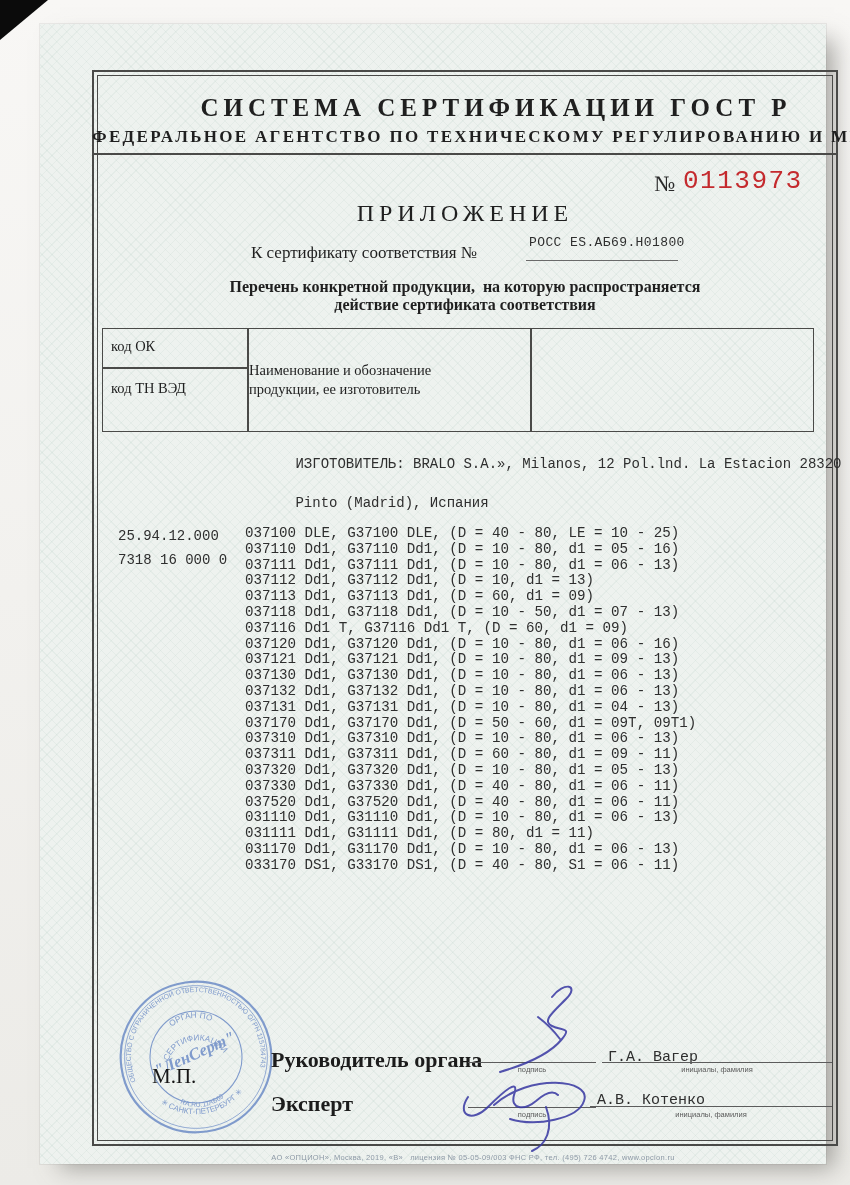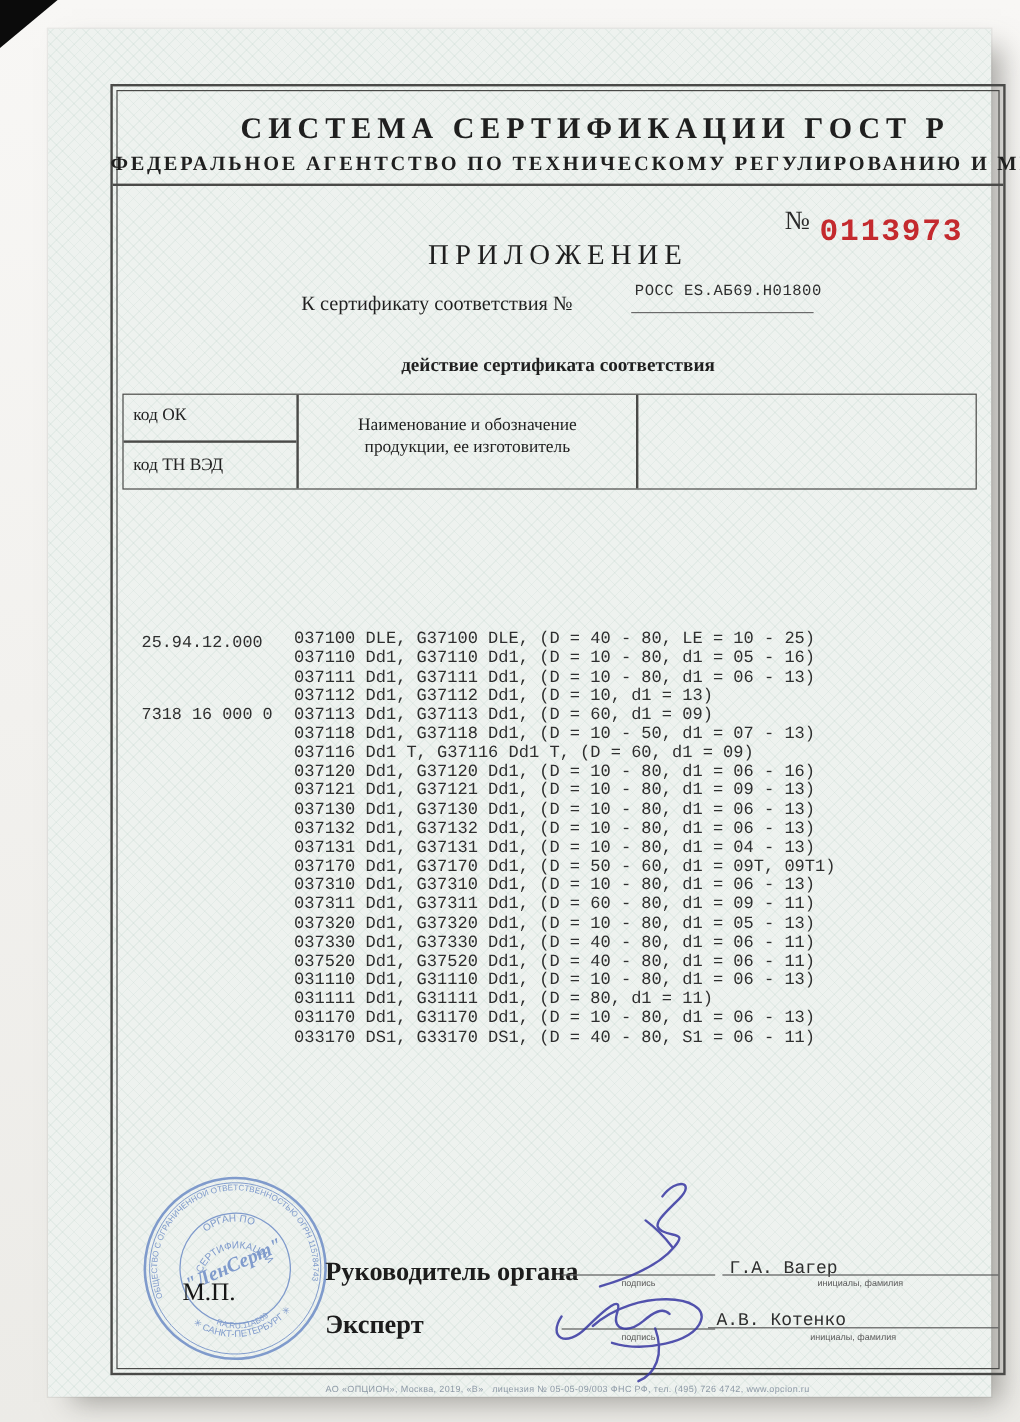--- a/index.html
+++ b/index.html
@@ -23,50 +23,50 @@
   .frame{position:absolute;left:52px;top:46px;width:746px;height:1076px;border:2px solid var(--line)}
   .frame::before{content:"";position:absolute;inset:3px;border:1px solid var(--line)}
   .header-rule{position:absolute;left:54px;top:129px;width:742px;height:2px;background:var(--line)}
 
   .title{position:absolute;left:52px;top:70px;width:808px;text-align:center;
        font-weight:bold;font-size:25px;letter-spacing:5px;color:#1f1f1f;white-space:nowrap}
   .subtitle{position:absolute;left:52px;top:103px;width:746px;text-align:center;
        font-weight:bold;font-size:17px;letter-spacing:2.3px;color:#1f1f1f;white-space:nowrap}
 
   .serial-prefix{position:absolute;left:614px;top:147px;font-size:22px;color:#2a2a2a}
-  .serial-number{position:absolute;left:643px;top:154px;font-family:"Liberation Mono","DejaVu Sans Mono",monospace;
-       font-size:26px;letter-spacing:1.5px;color:var(--serial_red);font-weight:bold}
+  .serial-number{position:absolute;left:643px;top:142px;font-family:"Liberation Mono","DejaVu Sans Mono",monospace;
+       font-size:26px;letter-spacing:1.5px;color:var(--serial_red);font-weight:normal}
 
   .appendix-title{position:absolute;left:52px;top:176px;width:746px;text-align:center;
        font-weight:normal;font-size:24px;letter-spacing:5px;color:#1f1f1f}
 
   .cert-label{position:absolute;left:211px;top:219px;font-size:17px;color:#1f1f1f}
   .cert-number{position:absolute;left:489px;top:211px;font-family:"Liberation Mono","DejaVu Sans Mono",monospace;
        font-size:13px;letter-spacing:.4px;color:#333}
   .cert-underline{position:absolute;left:486px;top:217px;width:152px;height:20px;border-bottom:1px solid #6a6a6a}
 
   .heading-line{position:absolute;left:52px;width:746px;text-align:center;font-weight:bold;
        font-size:16px;color:#1f1f1f;white-space:pre}
   .heading-1{top:254px}
   .heading-2{top:272px}
 
-  .tbl{position:absolute;left:62px;top:304px;width:712px;height:80px;border:1.5px solid var(--line)}
+  .tbl{position:absolute;left:62px;top:304px;width:712px;height:104px;border:1.5px solid var(--line)}
   .tbl .v1{position:absolute;left:144px;top:0;bottom:0;width:1.5px;background:var(--line)}
   .tbl .v2{position:absolute;left:427px;top:0;bottom:0;width:1.5px;background:var(--line)}
   .tbl .h1{position:absolute;left:0;top:38px;width:144px;height:1.5px;background:var(--line)}
   .tbl .cell{position:absolute;font-size:14.5px;color:#222}
   .cell-ok{left:8px;top:9px}
   .cell-tnved{left:8px;top:51px}
-  .cell-mid{left:146px;top:16px;width:281px;text-align:center;line-height:19px}
+  .cell-mid{left:146px;top:32px;width:281px;text-align:left;line-height:19px}
   .cell-right{left:429px;top:16px;width:281px;text-align:center;line-height:19px}
 
   .mono{font-family:"Liberation Mono","DejaVu Sans Mono",monospace;color:#2e2e2e}
   .manufacturer{position:absolute;left:205px;top:411px;font-size:14px;line-height:19.5px;white-space:pre}
   .code-ok{position:absolute;left:78px;top:504px;font-size:14px}
-  .code-tnved{position:absolute;left:78px;top:564px;font-size:14px}
+  .code-tnved{position:absolute;left:78px;top:528px;font-size:14px}
   .products{position:absolute;left:205px;top:502px;font-size:14.2px;line-height:15.8px;white-space:pre}
 
   .stamp{position:absolute;left:68px;top:945px;width:176px;height:176px;opacity:.85}
   .mp{position:absolute;left:112px;top:1040px;font-size:21px;color:#161616}
 
   .sig-label{position:absolute;left:231px;font-weight:bold;font-size:22px;color:#1c1c1c}
   .sig-name{position:absolute;font-size:15px}
   .sig-line{position:absolute;border-bottom:1px solid #5c5c5c}
   .sig-caption{position:absolute;font-family:"Liberation Sans",sans-serif;font-size:7.5px;color:#5a5a5a;text-align:center}
   .ink{position:absolute;left:400px;top:955px;width:200px;height:175px}
@@ -89,34 +89,39 @@
 
     <div class="serial-prefix">№</div>
     <div class="serial-number">0113973</div>
 
     <div class="appendix-title">ПРИЛОЖЕНИЕ</div>
 
     <div class="cert-label">К сертификату соответствия №</div>
     <div class="cert-number mono">РОСС ES.АБ69.Н01800</div>
     <div class="cert-underline"></div>
 
+    <div class="heading-line heading-1">Перечень конкретной продукции,  на которую распространяется</div>
     <div class="heading-line heading-2">действие сертификата соответствия</div>
 
     <div class="tbl">
       <div class="v1"></div>
       <div class="v2"></div>
       <div class="h1"></div>
       <div class="cell cell-ok">код ОК</div>
       <div class="cell cell-tnved">код ТН ВЭД</div>
       <div class="cell cell-mid">
         <span>Наименование и обозначение</span><br>
         <span>продукции, ее изготовитель</span>
       </div>
     </div>
 
+    <div class="manufacturer mono">
+      <span>ИЗГОТОВИТЕЛЬ: BRALO S.A.», Milanos, 12 Pol.lnd. La Estacion 28320</span><br>
+      <span>Pinto (Madrid), Испания</span>
+    </div>
 
     <div class="code-ok mono">25.94.12.000</div>
     <div class="code-tnved mono">7318 16 000 0</div>
 
     <div class="products mono"><div>037100 DLE, G37100 DLE, (D = 40 - 80, LE = 10 - 25)</div><div>037110 Dd1, G37110 Dd1, (D = 10 - 80, d1 = 05 - 16)</div><div>037111 Dd1, G37111 Dd1, (D = 10 - 80, d1 = 06 - 13)</div><div>037112 Dd1, G37112 Dd1, (D = 10, d1 = 13)</div><div>037113 Dd1, G37113 Dd1, (D = 60, d1 = 09)</div><div>037118 Dd1, G37118 Dd1, (D = 10 - 50, d1 = 07 - 13)</div><div>037116 Dd1 T, G37116 Dd1 T, (D = 60, d1 = 09)</div><div>037120 Dd1, G37120 Dd1, (D = 10 - 80, d1 = 06 - 16)</div><div>037121 Dd1, G37121 Dd1, (D = 10 - 80, d1 = 09 - 13)</div><div>037130 Dd1, G37130 Dd1, (D = 10 - 80, d1 = 06 - 13)</div><div>037132 Dd1, G37132 Dd1, (D = 10 - 80, d1 = 06 - 13)</div><div>037131 Dd1, G37131 Dd1, (D = 10 - 80, d1 = 04 - 13)</div><div>037170 Dd1, G37170 Dd1, (D = 50 - 60, d1 = 09T, 09T1)</div><div>037310 Dd1, G37310 Dd1, (D = 10 - 80, d1 = 06 - 13)</div><div>037311 Dd1, G37311 Dd1, (D = 60 - 80, d1 = 09 - 11)</div><div>037320 Dd1, G37320 Dd1, (D = 10 - 80, d1 = 05 - 13)</div><div>037330 Dd1, G37330 Dd1, (D = 40 - 80, d1 = 06 - 11)</div><div>037520 Dd1, G37520 Dd1, (D = 40 - 80, d1 = 06 - 11)</div><div>031110 Dd1, G31110 Dd1, (D = 10 - 80, d1 = 06 - 13)</div><div>031111 Dd1, G31111 Dd1, (D = 80, d1 = 11)</div><div>031170 Dd1, G31170 Dd1, (D = 10 - 80, d1 = 06 - 13)</div><div>033170 DS1, G33170 DS1, (D = 40 - 80, S1 = 06 - 11)</div></div>
 
     <svg class="stamp" viewBox="0 0 180 180">
       <g transform="rotate(-8 90 90)" stroke="var(--stamp_blue)" fill="none">
         <circle cx="90" cy="90" r="77" stroke-width="2.2"></circle>
         <circle cx="90" cy="90" r="73" stroke-width="0.8"></circle>

